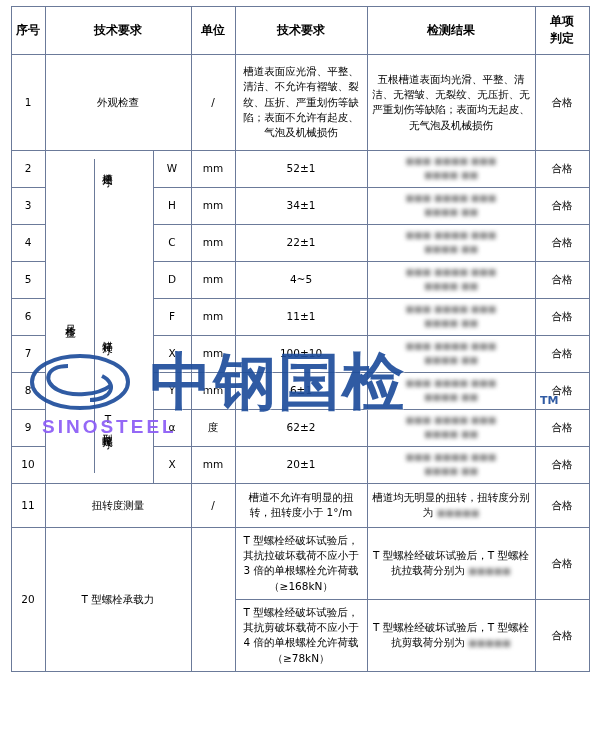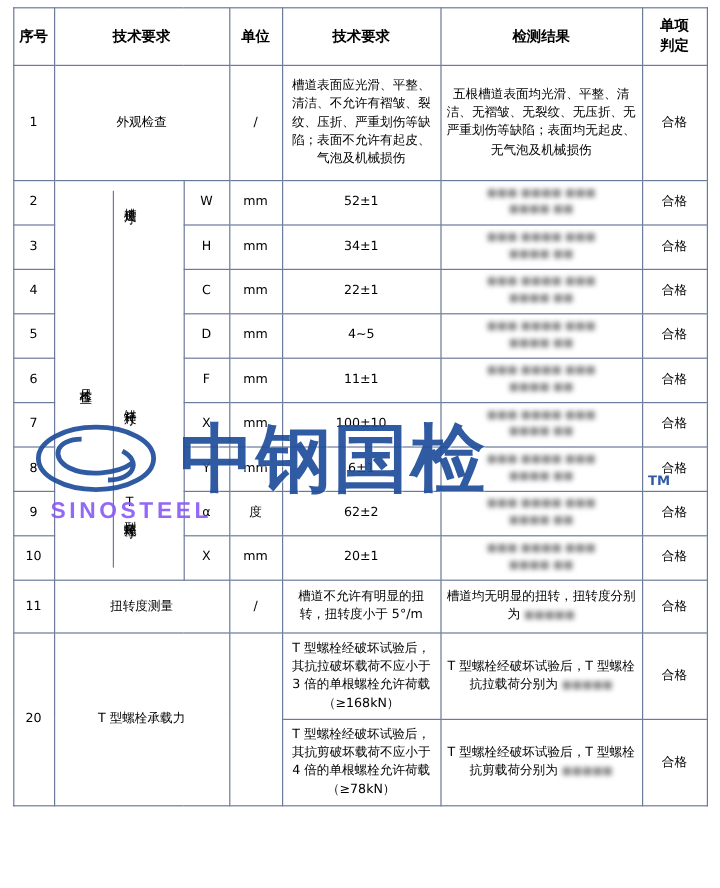--- a/index.html
+++ b/index.html
@@ -295,21 +295,21 @@
               <div>■■■■ ■■</div>
             </div>
         </td>
         <td>合格</td>
       </tr>
 
       <tr style="height:44px;margin-top:42px;">
         <td>11</td>
         <td colspan="2">扭转度测量</td>
         <td>/</td>
-        <td class="req-cell">槽道不允许有明显的扭转，扭转度小于 5°/m</td>
+        <td class="req-cell">槽道不允许有明显的扭转，扭转度小于 1°/m</td>
         <td class="res-cell">
           <span>槽道均无明显的扭转，扭转度分别为</span>
           <span class="blurred">■■■■■</span>
         </td>
         <td>合格</td>
       </tr>
 
       <tr style="height:72px;">
         <td rowspan="2">20</td>
         <td rowspan="2" colspan="2">T 型螺栓承载力</td>

